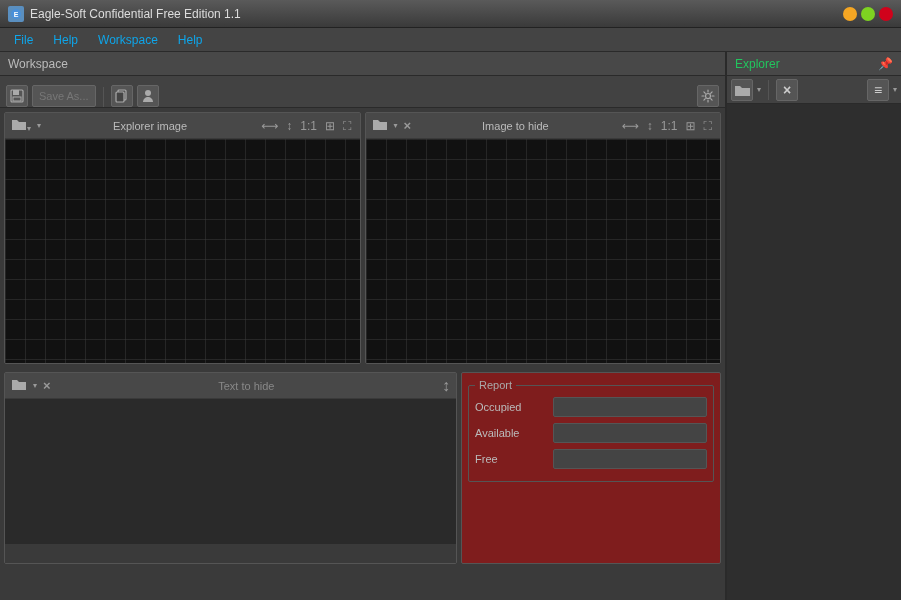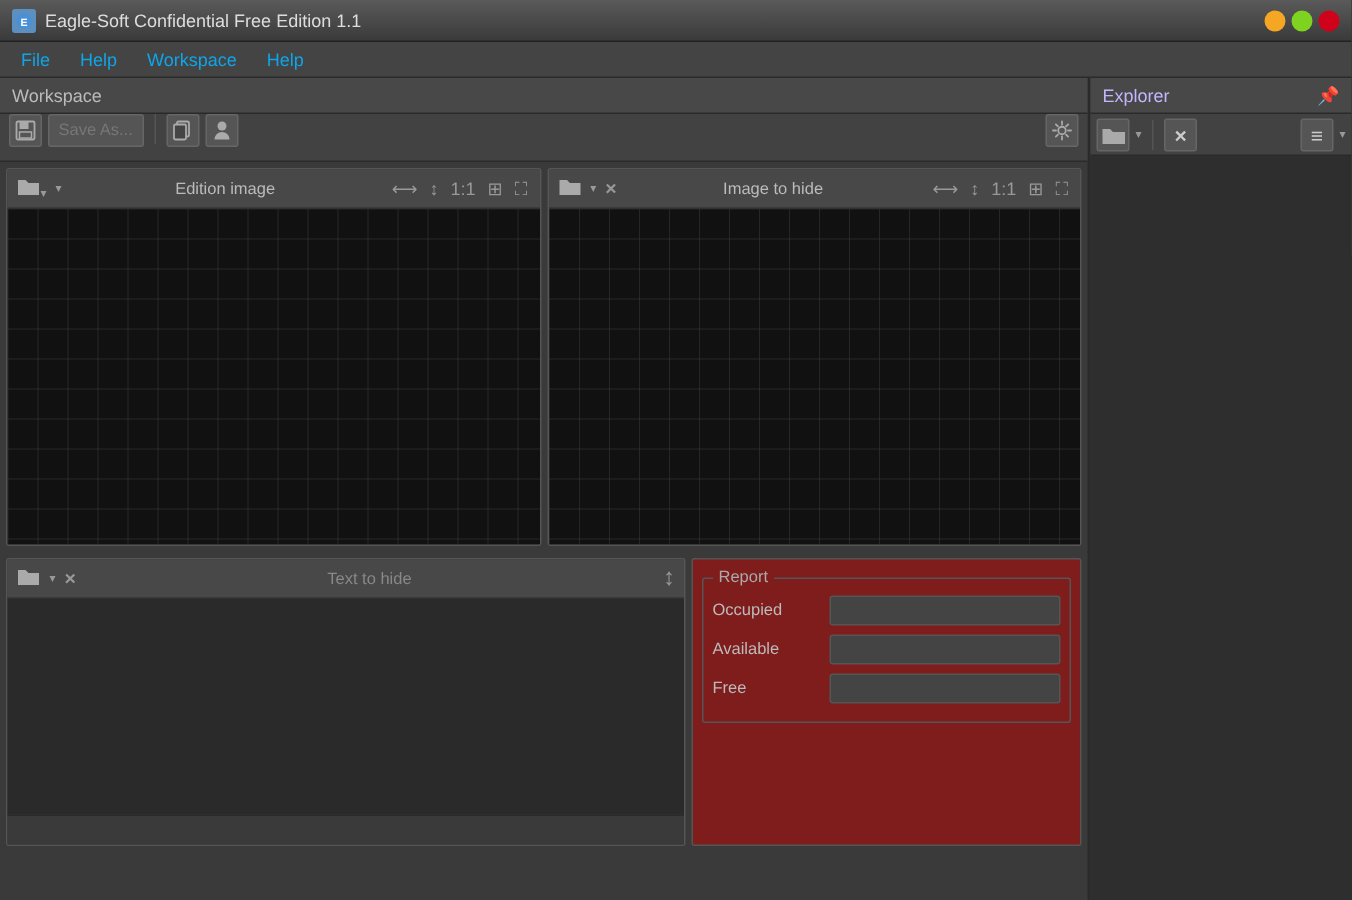--- a/index.html
+++ b/index.html
@@ -99,21 +99,21 @@
     #workspace-label {
       color: #bbb;
       font-size: 12px;
     }
 
     
     #toolbar {
       background: #424242;
       height: 32px;
       display: flex;
-      align-items: flex-start;
+      align-items: flex-end;
       padding: 0 6px;
       gap: 4px;
       border-bottom: 1px solid #2a2a2a;
     }
     .toolbar-btn {
       background: #555;
       border: 1px solid #666;
       color: #ccc;
       padding: 2px 6px;
       cursor: pointer;
@@ -307,21 +307,21 @@
     #explorer-header {
       background: #484848;
       height: 24px;
       display: flex;
       align-items: center;
       padding: 0 8px;
       border-bottom: 1px solid #2a2a2a;
       justify-content: space-between;
     }
     #explorer-label {
-      color: #c4b5fd;
+      color: #22c55e;
       font-size: 12px;
     }
     #explorer-pin {
       color: #999;
       font-size: 12px;
       cursor: pointer;
     }
     #explorer-toolbar {
       background: #424242;
       height: 28px;
@@ -426,21 +426,21 @@
 
       <div class="image-panel">
         <div class="panel-header">
           <span class="panel-header-icon">
             <svg width="16" height="14" viewBox="0 0 16 14" fill="#aaa">
               <path d="M1 3h5l2 2h7v8H1z"></path>
               </svg><span class="dropdown-arrow">▾</span>
             
           </span>
           <span class="dropdown-arrow">▾</span>
-          <span class="panel-title">Edition image</span>
+          <span class="panel-title">Explorer image</span>
           <div class="panel-toolbar">
             <span class="panel-tool-btn">⟷</span>
             <span class="panel-tool-btn">↕</span>
             <span class="panel-tool-btn">1:1</span>
             <span class="panel-tool-btn">⊞</span>
             <span class="panel-tool-btn">⛶</span>
           </div>
         </div>
         <div class="panel-canvas">
           <div class="grid-bg"></div>

